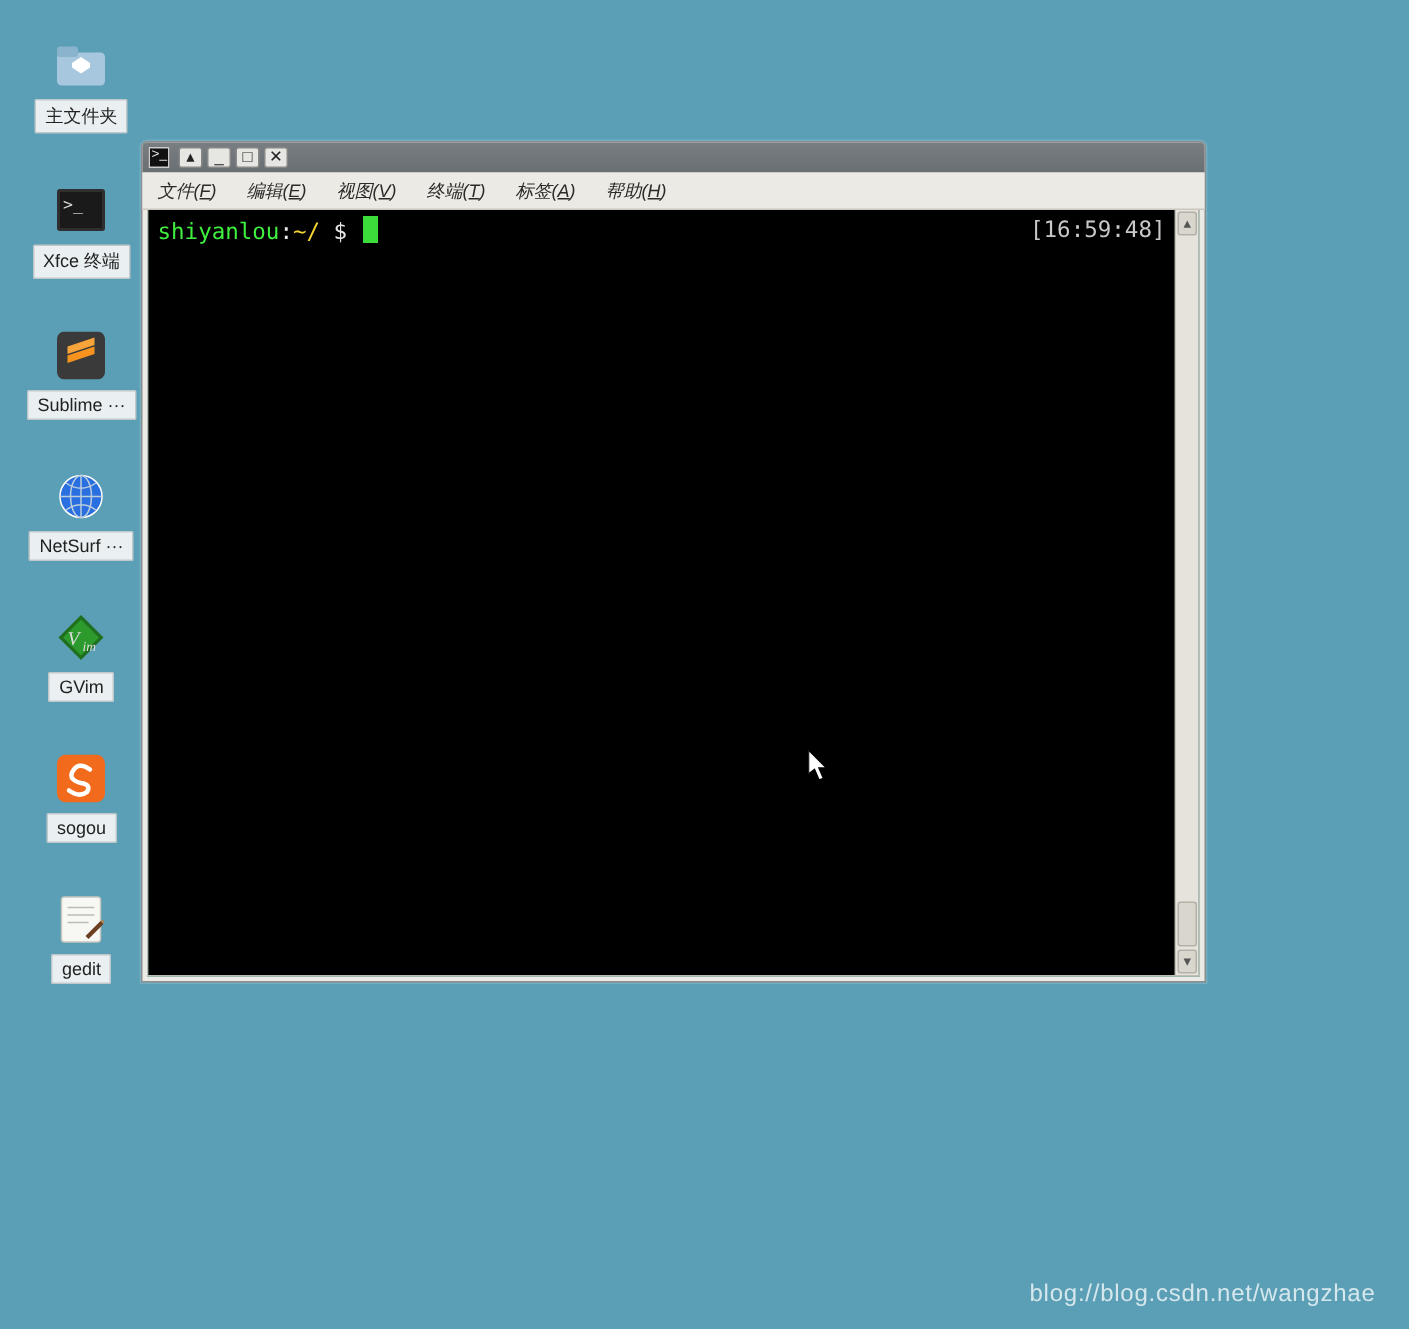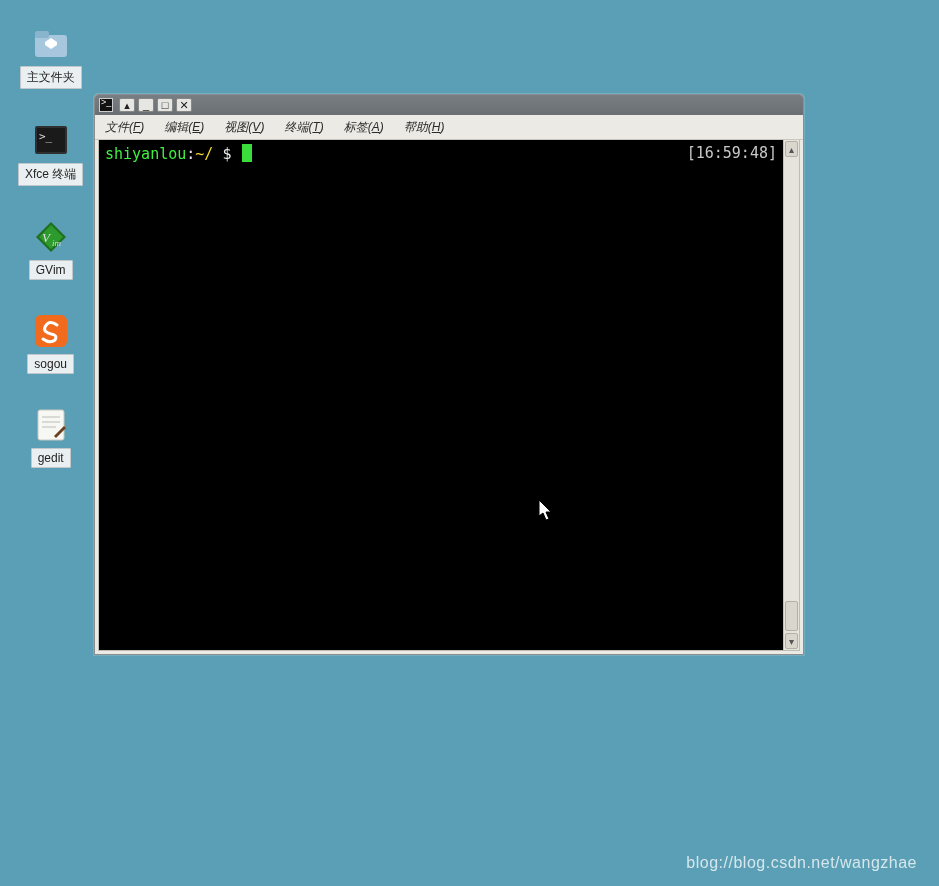--- a/index.html
+++ b/index.html
@@ -211,21 +211,42 @@
     <div class="icon-img">
       <svg width="32" height="28" viewBox="0 0 32 28">
         <rect x="0" y="0" width="32" height="28" rx="2" fill="#2f2f2f"></rect>
         <rect x="2" y="2" width="28" height="24" fill="#1a1a1a"></rect>
         <text x="4" y="14" fill="#ddd" font-size="11" font-family="monospace">&gt;_</text>
       </svg>
     </div>
     <div class="icon-label">Xfce 终端</div>
   </div>
 
-
+  <div class="desktop-icon">
+    <div class="icon-img">
+      <svg width="32" height="32" viewBox="0 0 32 32">
+        <rect x="0" y="0" width="32" height="32" rx="5" fill="#3a3a3a"></rect>
+        <path d="M7 21 l18-6 v-5 l-18 6 z" fill="#f7931e"></path>
+        <path d="M7 15 l18-6 v-5 l-18 6 z" fill="#f7a43a"></path>
+      </svg>
+    </div>
+    <div class="icon-label">Sublime ···</div>
+  </div>
+
+  <div class="desktop-icon">
+    <div class="icon-img">
+      <svg width="32" height="32" viewBox="0 0 32 32">
+        <circle cx="16" cy="16" r="14" fill="#2a6fe0"></circle>
+        <circle cx="16" cy="16" r="14" fill="none" stroke="#fff" stroke-width="1"></circle>
+        <path d="M2 16 h28 M16 2 v28 M6 7 q10 7 20 0 M6 25 q10 -7 20 0" stroke="#bcd" stroke-width="1" fill="none"></path>
+        <ellipse cx="16" cy="16" rx="7" ry="14" fill="none" stroke="#bcd"></ellipse>
+      </svg>
+    </div>
+    <div class="icon-label">NetSurf ···</div>
+  </div>
 
   <div class="desktop-icon">
     <div class="icon-img">
       <svg width="32" height="32" viewBox="0 0 32 32">
         <polygon points="16,1 31,16 16,31 1,16" fill="#1f6f1f"></polygon>
         <polygon points="16,4 28,16 16,28 4,16" fill="#2d9a2d"></polygon>
         <text x="7" y="21" fill="#ddd" font-size="13" font-family="serif" font-style="italic">V</text>
         <text x="17" y="25" fill="#ddd" font-size="9" font-family="serif" font-style="italic">im</text>
       </svg>
     </div>

